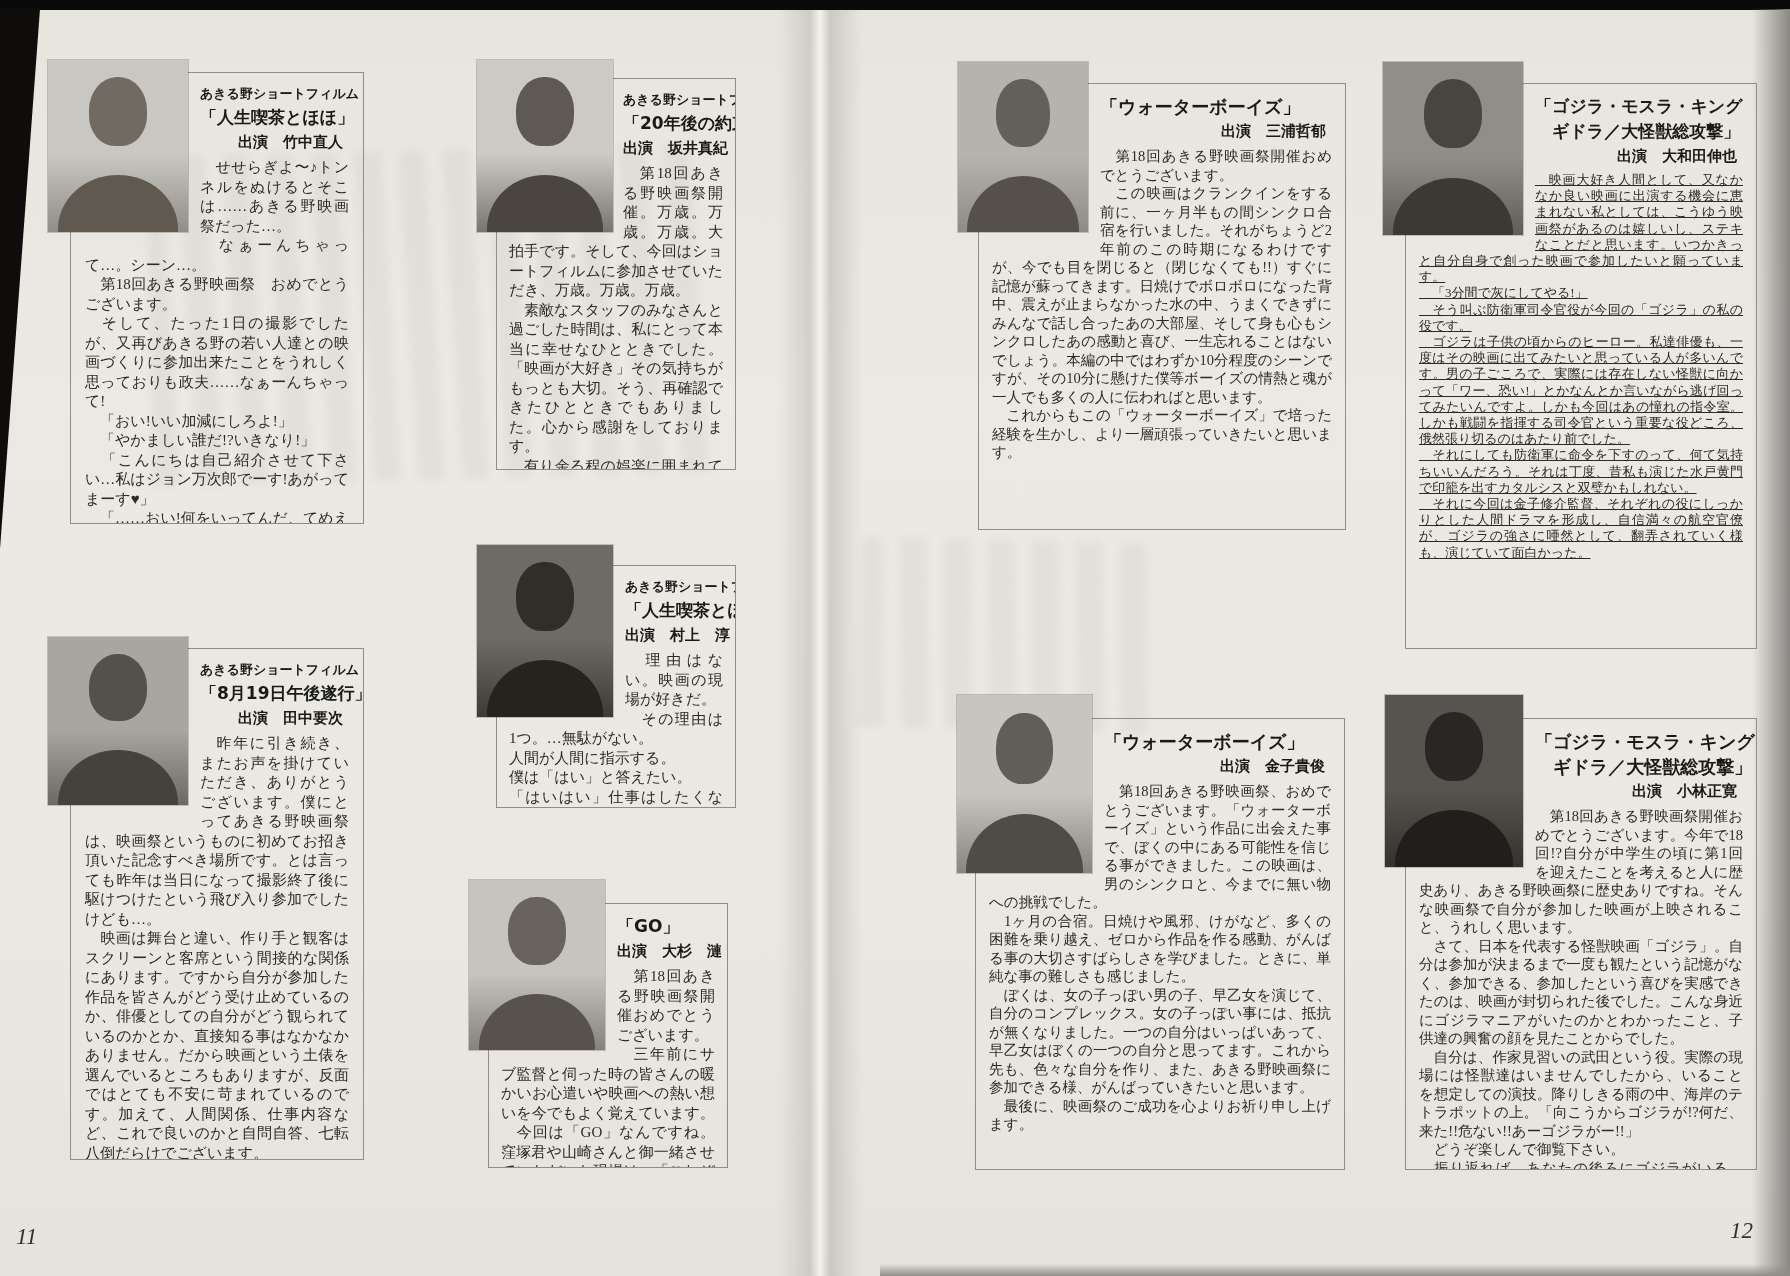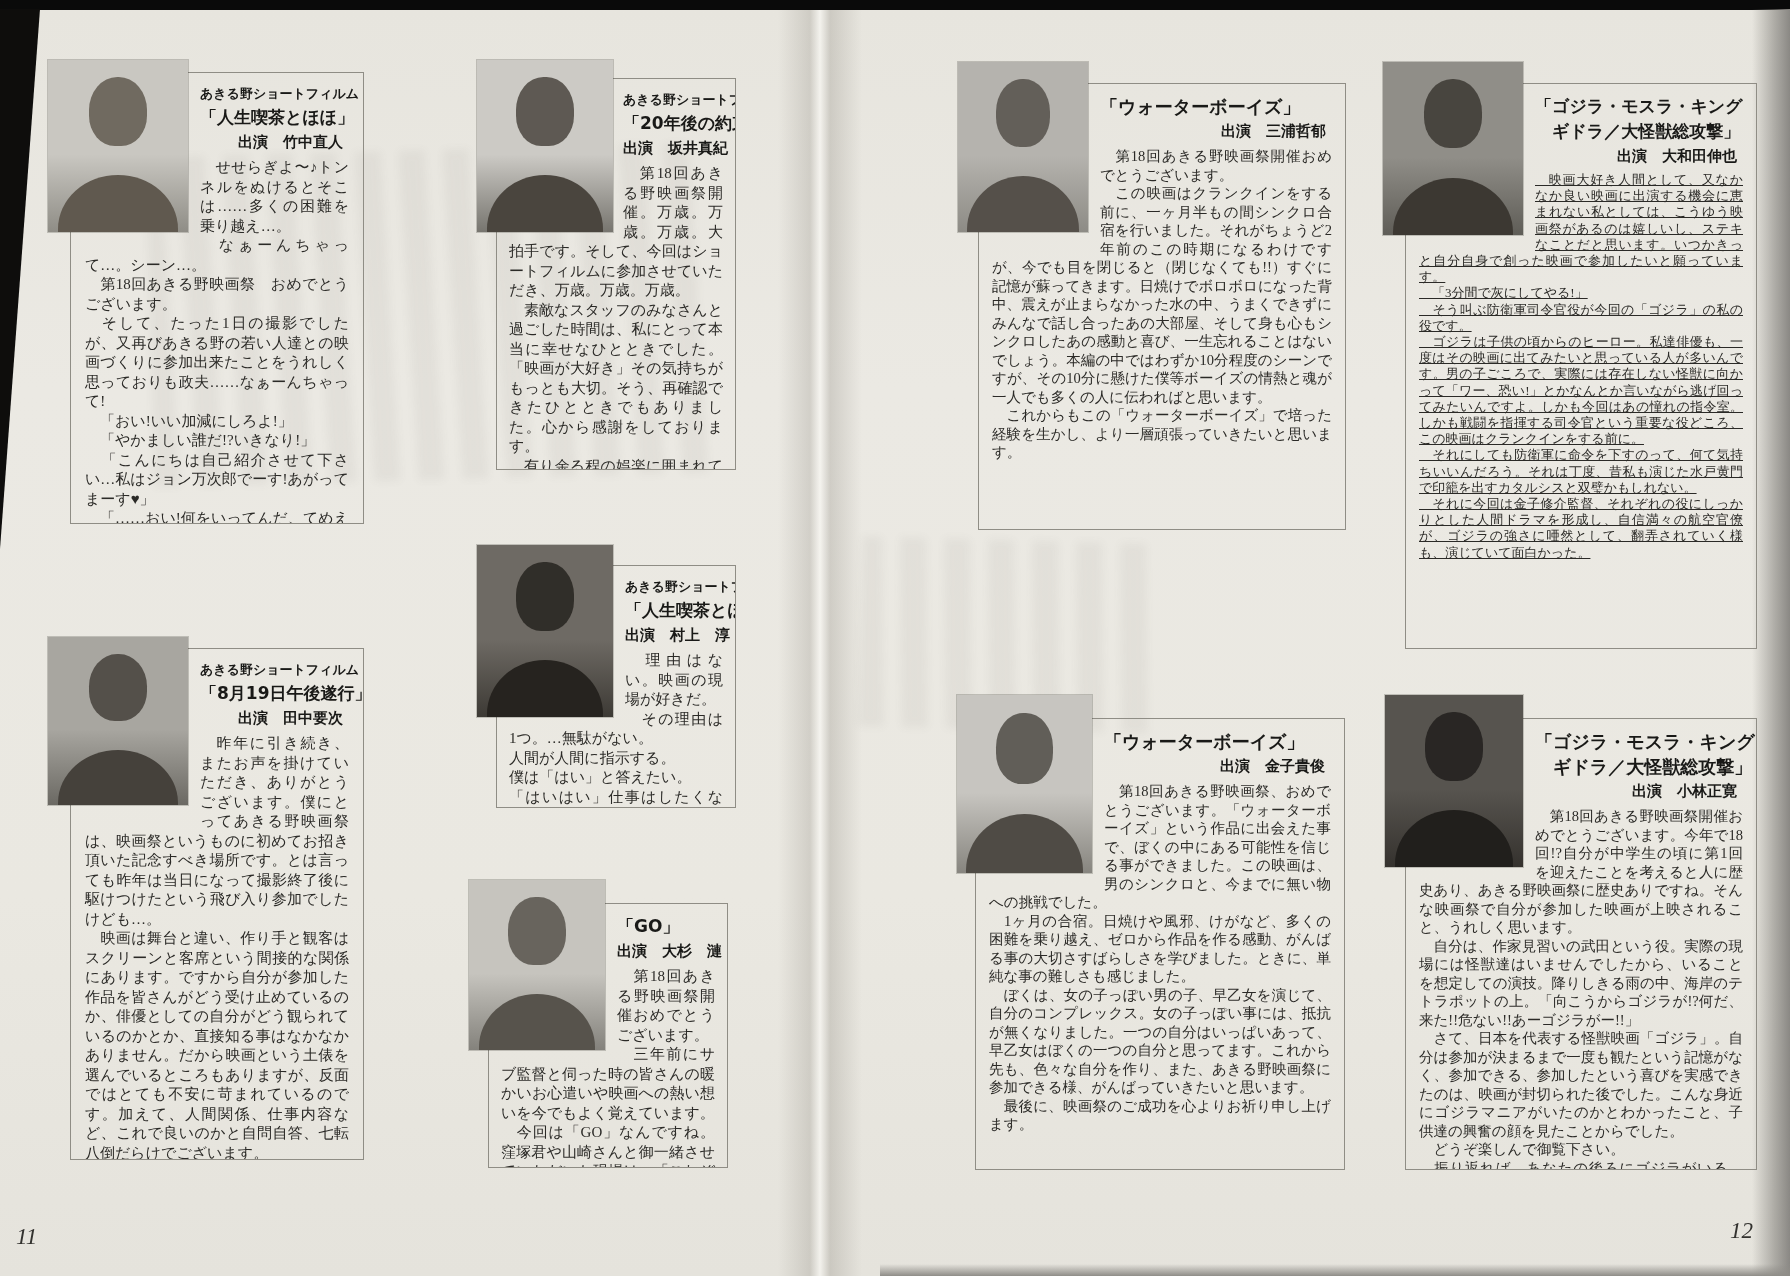--- a/index.html
+++ b/index.html
@@ -66,21 +66,21 @@
   <section class="profile lp" style="left:70px;top:72px;width:294px;height:452px;">
     <div class="photo" style="--pbg:#c9c7c1;--pbg2:#8f8d86;--pfg:#60594f;left:-22px;top:-12px;width:140px;height:172px;"></div>
     <div class="frame">
       <div class="spacer" style="width:115px;height:157px;"></div>
       <header>
         <div class="film-label">あきる野ショートフィルム</div>
         <div class="film-title">「人生喫茶とほほ」</div>
         <div class="cast">出演　竹中直人</div>
       </header>
       <div class="body">
-          <p>　せせらぎよ〜♪トンネルをぬけるとそこは……多くの困難を乗り越え…。</p>
+          <p>　せせらぎよ〜♪トンネルをぬけるとそこは……あきる野映画祭だった…。</p>
           <p>　なぁーんちゃって…。シーン…。</p>
           <p>　第18回あきる野映画祭　おめでとうございます。</p>
           <p>　そして、たった1日の撮影でしたが、又再びあきる野の若い人達との映画づくりに参加出来たことをうれしく思っておりも政夫……なぁーんちゃって!</p>
           <p>　「おい!いい加減にしろよ!」</p>
           <p>　「やかましい誰だ!?いきなり!」</p>
           <p>　「こんにちは自己紹介させて下さい…私はジョン万次郎でーす!あがってまーす♥」</p>
           <p>　「……おい!何をいってんだ、てめえは!勝手にエレキテルつくってろ!」</p>
         </div>
     </div>
   </section>
@@ -175,21 +175,21 @@
       <div class="spacer" style="width:116px;height:149px;"></div>
       <header>
         <div class="film-title">「ゴジラ・モスラ・キング
 　ギドラ／大怪獣総攻撃」</div>
         <div class="cast">出演　大和田伸也</div>
       </header>
       <div class="body">
           <p>　映画大好き人間として、又なかなか良い映画に出演する機会に恵まれない私としては、こうゆう映画祭があるのは嬉しいし、ステキなことだと思います。いつかきっと自分自身で創った映画で参加したいと願っています。</p>
           <p>　「3分間で灰にしてやる!」</p>
           <p>　そう叫ぶ防衛軍司令官役が今回の「ゴジラ」の私の役です。</p>
-          <p>　ゴジラは子供の頃からのヒーロー。私達俳優も、一度はその映画に出てみたいと思っている人が多いんです。男の子ごころで、実際には存在しない怪獣に向かって「ワー、恐い!」とかなんとか言いながら逃げ回ってみたいんですよ。しかも今回はあの憧れの指令室。しかも戦闘を指揮する司令官という重要な役どころ、この映画はクランクインをする前に。</p>
+          <p>　ゴジラは子供の頃からのヒーロー。私達俳優も、一度はその映画に出てみたいと思っている人が多いんです。男の子ごころで、実際には存在しない怪獣に向かって「ワー、恐い!」とかなんとか言いながら逃げ回ってみたいんですよ。しかも今回はあの憧れの指令室。しかも戦闘を指揮する司令官という重要な役どころ、俄然張り切るのはあたり前でした。</p>
           <p>　それにしても防衛軍に命令を下すのって、何て気持ちいいんだろう。それは丁度、昔私も演じた水戸黄門で印籠を出すカタルシスと双璧かもしれない。</p>
           <p>　それに今回は金子修介監督、それぞれの役にしっかりとした人間ドラマを形成し、自信満々の航空官僚が、ゴジラの強さに唖然として、翻弄されていく様も、演じていて面白かった。</p>
         </div>
     </div>
   </section>
 
   <section class="profile rp" style="left:975px;top:718px;width:370px;height:452px;">
     <div class="photo" style="--pbg:#c7c5c0;--pbg2:#87857f;--pfg:#4f4b45;left:-18px;top:-23px;width:135px;height:178px;"></div>
     <div class="frame" style="padding:10px 13px;">
       <div class="spacer" style="width:115px;height:152px;"></div>
@@ -210,22 +210,22 @@
     <div class="photo" style="--pbg:#57544f;--pbg2:#35322e;--pfg:#211f1c;left:-20px;top:-23px;width:138px;height:172px;"></div>
     <div class="frame" style="padding:10px 13px;">
       <div class="spacer" style="width:116px;height:146px;"></div>
       <header>
         <div class="film-title">「ゴジラ・モスラ・キング
 　ギドラ／大怪獣総攻撃」</div>
         <div class="cast">出演　小林正寛</div>
       </header>
       <div class="body">
           <p>　第18回あきる野映画祭開催おめでとうございます。今年で18回!?自分が中学生の頃に第1回を迎えたことを考えると人に歴史あり、あきる野映画祭に歴史ありですね。そんな映画祭で自分が参加した映画が上映されること、うれしく思います。</p>
+          <p>　さて、日本を代表する怪獣映画「ゴジラ」。自分は参加が決まるまで一度も観たという記憶がなく、参加できる、参加したという喜びを実感できたのは、映画が封切られた後でした。こんな身近にゴジラマニアがいたのかとわかったこと、子供達の興奮の顔を見たことからでした。</p>
           <p>　自分は、作家見習いの武田という役。実際の現場には怪獣達はいませんでしたから、いることを想定しての演技。降りしきる雨の中、海岸のテトラポットの上。「向こうからゴジラが!?何だ、来た!!危ない!!あーゴジラがー!!」</p>
-          <p>　さて、日本を代表する怪獣映画「ゴジラ」。自分は参加が決まるまで一度も観たという記憶がなく、参加できる、参加したという喜びを実感できたのは、映画が封切られた後でした。こんな身近にゴジラマニアがいたのかとわかったこと、子供達の興奮の顔を見たことからでした。</p>
           <p>　どうぞ楽しんで御覧下さい。</p>
           <p>　振り返れば、あなたの後ろにゴジラがいる。一かも。</p>
         </div>
     </div>
   </section>
 
   <div class="page-num" style="left:16px;top:1224px;">11</div>
   <div class="page-num" style="left:1730px;top:1218px;">12</div>
 </div>
 

